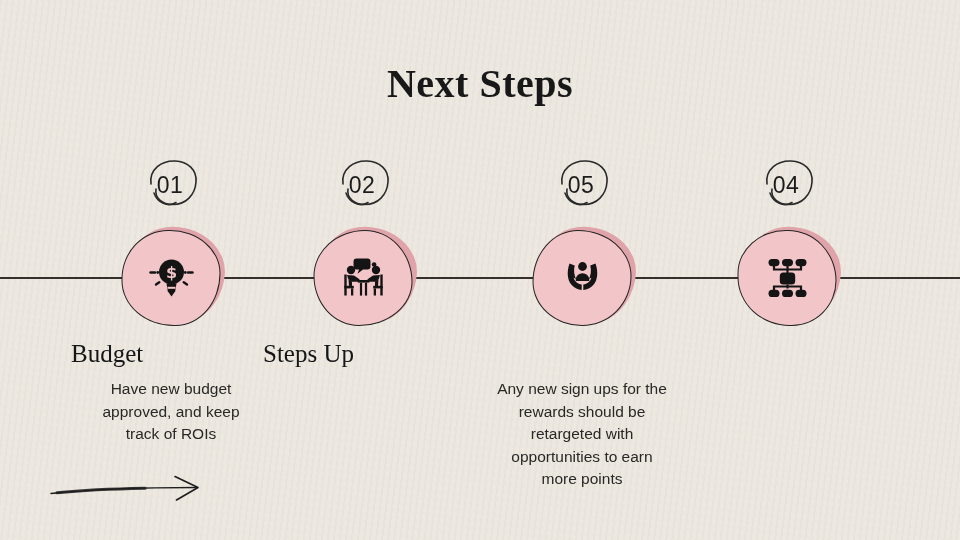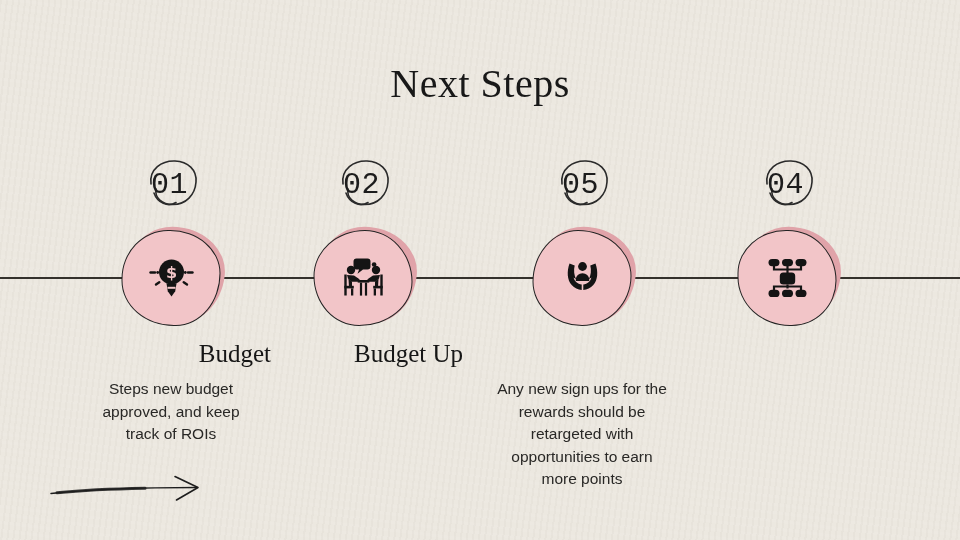--- a/index.html
+++ b/index.html
@@ -9,37 +9,37 @@
     background-image:
       repeating-linear-gradient(97deg, rgba(120,110,95,.04) 0 2px, rgba(0,0,0,0) 2px 6px),
       repeating-linear-gradient(7deg, rgba(255,255,255,.05) 0 3px, rgba(0,0,0,0) 3px 8px);
     font-family:"Liberation Sans", sans-serif;
     color:#1f1f1f;
   }
   .slide-title{
     position:absolute;top:60px;left:0;width:100%;
     text-align:center;
     font-family:"Liberation Serif", serif;
-    font-size:40px;font-weight:400;letter-spacing:.5px;color:#181818;
+    font-size:40px;font-weight:700;letter-spacing:.5px;color:#181818;
   }
   .timeline{
     position:absolute;left:0;top:277px;width:960px;height:2px;
     background:#34312c;z-index:1;
   }
   .step{position:absolute;top:0;width:200px;height:540px;}
   .step1{left:71px;} .step2{left:263px;} .step3{left:482px;} .step4{left:687px;}
 
   .num-badge{
     position:absolute;top:155px;left:50%;transform:translateX(-50%);
     width:58px;height:58px;z-index:2;
   }
   .num-badge svg{position:absolute;top:0;left:0;}
   .num-badge .num{
     position:absolute;top:50%;left:50%;transform:translate(-54%,-46%);
-    font-family:Liberation Mono, monospace;font-size:30px;color:#1c1c1c;
+    font-family:Liberation Sans, sans-serif;font-size:23px;color:#1c1c1c;
     letter-spacing:.5px;
   }
 
   .blob-wrap{
     position:absolute;top:230px;left:50%;transform:translateX(-50%);
     width:99px;height:96px;z-index:2;
   }
   .blob{
     position:absolute;inset:0;
     background:#F2C5C8;
@@ -53,21 +53,21 @@
     border-radius:48% 52% 46% 54% / 52% 46% 56% 48%;
     transform:translate(4px,-3px) rotate(6deg);
     z-index:-1;
   }
   .step2 .blob{border-radius:52% 48% 54% 46% / 48% 54% 46% 52%;}
   .step3 .blob{border-radius:46% 54% 50% 50% / 54% 48% 52% 46%;}
   .step4 .blob{border-radius:50% 50% 46% 54% / 46% 54% 48% 52%;}
 
   .step-title{
     position:absolute;top:340px;left:50%;transform:translateX(-50%);
-    width:200px;text-align:right;
+    width:200px;text-align:left;
     font-family:"Liberation Serif", serif;
     font-size:25px;font-weight:500;color:#161616;white-space:nowrap;
   }
   .step-desc{
     position:absolute;top:378px;left:50%;transform:translateX(-50%);
     width:210px;text-align:center;
     font-size:15.5px;line-height:22.5px;color:#292826;
     white-space:pre-line;
   }
 
@@ -108,21 +108,21 @@
             <line x1="39.5" y1="30.5" x2="36.2" y2="28.2"></line>
           </g>
           <g fill="#141414">
             <circle cx="10.2" cy="18.5" r="1.4"></circle>
             <circle cx="37.8" cy="18.5" r="1.4"></circle>
           </g>
         </svg>
       </div>
     </div>
     <div class="step-title">Budget</div>
-    <div class="step-desc">Steps new budget
+    <div class="step-desc">Have new budget
 approved, and keep
 track of ROIs</div>
   </div>
 
   <div class="step step2">
     <div class="num-badge">
       <svg width="58" height="58" viewBox="0 0 58 56">
         <path d="M9 28 C7 13 20 4.5 33 5 C46 5.5 55 14 54 26 C53 39 44 48.5 31 48.5 C20 48.5 12.5 42 14 33" fill="none" stroke="#2a2a2a" stroke-width="1.6" stroke-linecap="round"></path>
         <path d="M12 37 C15.5 47 26 51.5 34 46.5" fill="none" stroke="#2a2a2a" stroke-width="1.6" stroke-linecap="round"></path>
       </svg>
@@ -147,21 +147,21 @@
             <circle cx="36.5" cy="16" r="4.2"></circle>
             <path d="M40.5 21 L33.5 21.5 L28 25.2 L28 27.8 L36 27.8 L39.5 24.5 Z"></path>
             <path d="M39 24.5 L35.5 27.8 L35.5 33.5 L38.5 33.5 Z"></path>
             <rect x="40.8" y="20.5" width="2.4" height="21"></rect>
             <rect x="33.7" y="31.8" width="9.5" height="2.6"></rect>
             <rect x="34.2" y="34.4" width="2.3" height="7.1"></rect>
           </g>
         </svg>
       </div>
     </div>
-    <div class="step-title">Budget Up</div>
+    <div class="step-title">Steps Up</div>
   </div>
 
   <div class="step step3">
     <div class="num-badge">
       <svg width="58" height="58" viewBox="0 0 58 56">
         <path d="M9 28 C7 13 20 4.5 33 5 C46 5.5 55 14 54 26 C53 39 44 48.5 31 48.5 C20 48.5 12.5 42 14 33" fill="none" stroke="#2a2a2a" stroke-width="1.6" stroke-linecap="round"></path>
         <path d="M12 37 C15.5 47 26 51.5 34 46.5" fill="none" stroke="#2a2a2a" stroke-width="1.6" stroke-linecap="round"></path>
       </svg>
       <span class="num">05</span>
     </div>

